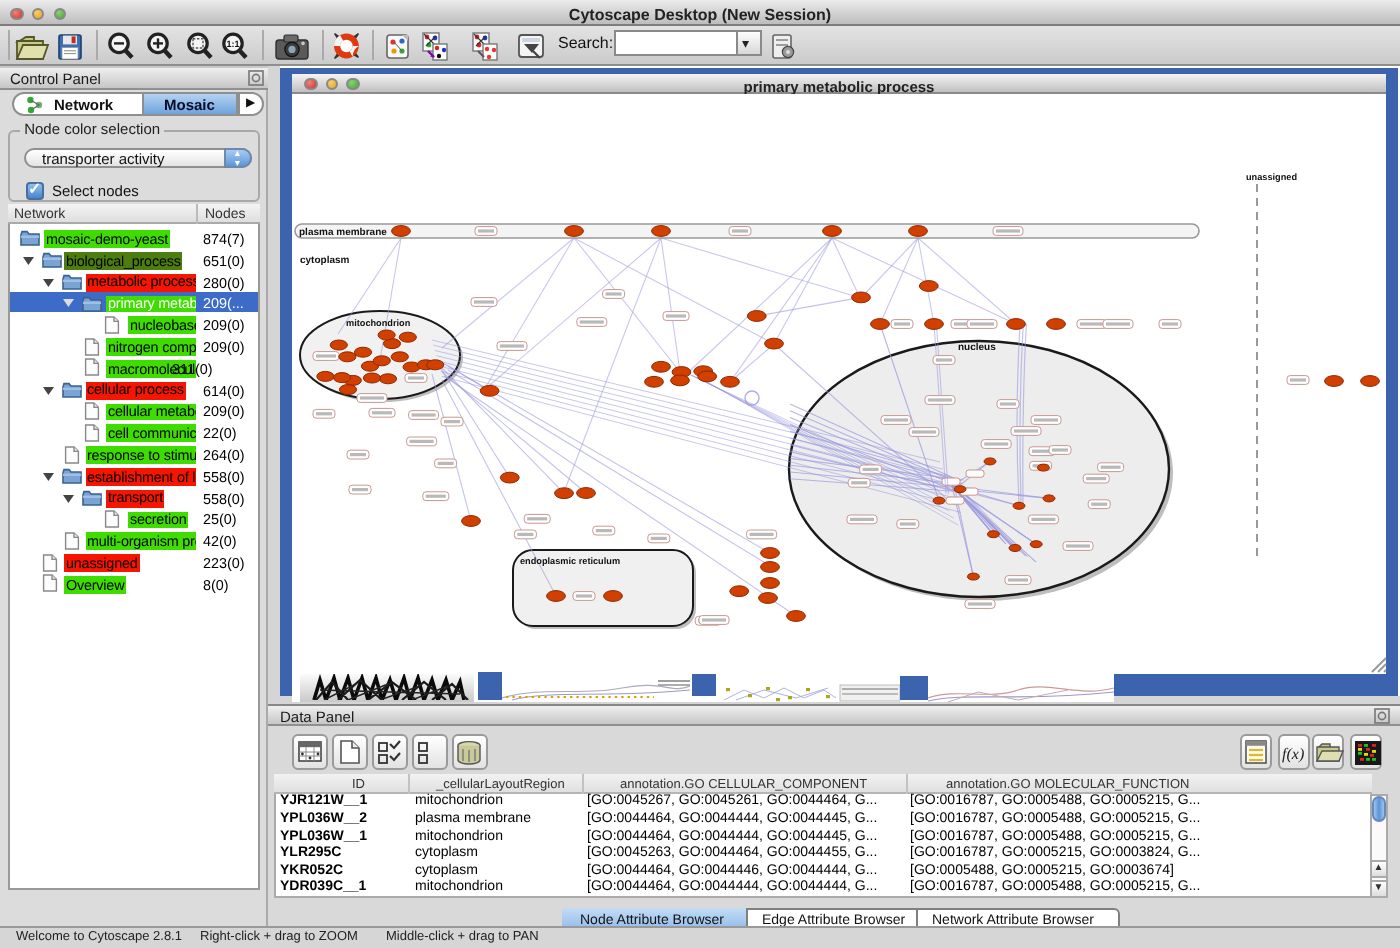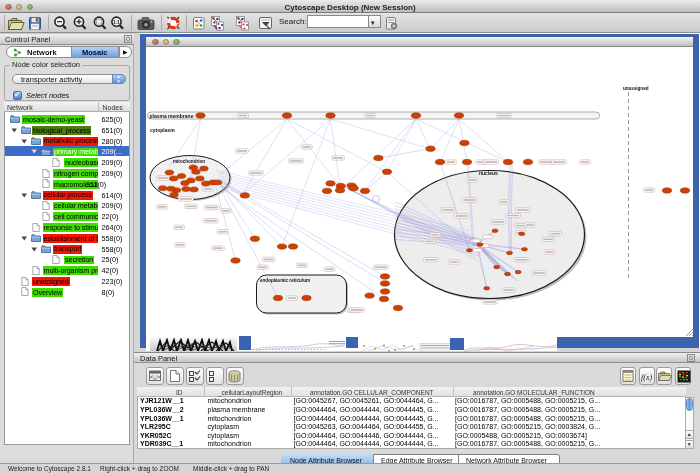--- a/index.html
+++ b/index.html
@@ -148,32 +148,32 @@
     </svg>
 <div class="abs" style="left:4px;top:64.5px;width:126px;height:36px;border:1px solid #a8a8a8;border-radius:3px;"></div>
 <div class="abs" style="left:10px;top:61px;font-size:7.5px;color:#222;font-weight:normal;white-space:nowrap;line-height:1;background:#dcdcdc;">&nbsp;Node color selection&nbsp;</div>
 <div class="abs" style="left:12px;top:73.5px;width:114px;height:10.5px;background:linear-gradient(#ffffff,#e4e4e4);border:1px solid #8f8f8f;border-radius:5px;"></div>
 <div class="abs" style="left:21px;top:76px;font-size:7.5px;color:#111;font-weight:normal;white-space:nowrap;line-height:1;">transporter activity</div>
 <div class="abs" style="left:112px;top:73.5px;width:14px;height:10.5px;background:linear-gradient(#a6cdf4,#5e95d8);border:1px solid #6f87a8;border-radius:0 5px 5px 0;"></div>
 <div class="abs" style="left:116.5px;top:74.6px;font-size:4.4px;color:#fff;font-weight:normal;white-space:nowrap;line-height:1;">▲</div>
 <div class="abs" style="left:116.5px;top:79.6px;font-size:4.4px;color:#fff;font-weight:normal;white-space:nowrap;line-height:1;">▼</div>
 <div class="abs" style="left:13px;top:90.5px;width:9px;height:9px;background:linear-gradient(#8fc0ee,#4a84cc);border:1px solid #4a6f9e;border-radius:2px;"></div>
 <div class="abs" style="left:14px;top:91px;font-size:8px;color:#fff;font-weight:bold;white-space:nowrap;line-height:1;">✓</div>
-<div class="abs" style="left:26px;top:92px;font-size:7.5px;color:#111;font-weight:normal;white-space:nowrap;line-height:1;font-style:italic;">Select nodes</div>
+<div class="abs" style="left:26px;top:92px;font-size:7.5px;color:#111;font-weight:normal;white-space:nowrap;line-height:1;">Select nodes</div>
 <div class="abs" style="left:4px;top:102px;width:126px;height:343px;background:#fff;border:1px solid #999;"></div>
 <div class="abs" style="left:4px;top:102px;width:126px;height:10px;background:linear-gradient(#f4f4f4,#dedede);border-bottom:1px solid #aaa;"></div>
 <div class="abs" style="left:98px;top:102px;width:1px;height:10px;background:#bbb;"></div>
 <div class="abs" style="left:7px;top:104px;font-size:7px;color:#333;font-weight:normal;white-space:nowrap;line-height:1;">Network</div>
 <div class="abs" style="left:102.5px;top:104px;font-size:7px;color:#333;font-weight:normal;white-space:nowrap;line-height:1;">Nodes</div>
 <svg class="abs" style="left:10px;top:115.1px" width="10" height="8">
       <path d="M0.5 2.5 L0.5 7.5 L9.5 7.5 L9.5 2 L4.5 2 L3.5 0.8 L1 0.8 Z" fill="#7aa4d4" stroke="#3b618f" stroke-width="0.8"></path>
       <path d="M0.5 3.4 L9.5 3.4" stroke="#9fc0e4" stroke-width="1.2"></path>
     </svg>
 <div class="abs" style="left:22px;top:115.19999999999999px;font-size:7.2px;color:#000;font-weight:normal;white-space:nowrap;line-height:1;background:#3fdc00;max-width:75.5px;overflow:hidden;padding:0.5px 1px 1px 1px;letter-spacing:-0.1px;">mosaic-demo-yeast</div>
-<div class="abs" style="left:101.5px;top:116.0px;font-size:7.2px;color:#000;font-weight:normal;white-space:nowrap;line-height:1;">625(0)</div>
+<div class="abs" style="left:101.5px;top:116.0px;font-size:7.2px;color:#000;font-weight:normal;white-space:nowrap;line-height:1;">874(7)</div>
 <svg class="abs" style="left:11px;top:127.69999999999999px" width="7" height="5">
       <path d="M0.5 0.5 L6 0.5 L3.2 4.5 Z" fill="#444"></path>
     </svg>
 <svg class="abs" style="left:21px;top:125.89999999999999px" width="10" height="8">
       <path d="M0.5 2.5 L0.5 7.5 L9.5 7.5 L9.5 2 L4.5 2 L3.5 0.8 L1 0.8 Z" fill="#7aa4d4" stroke="#3b618f" stroke-width="0.8"></path>
       <path d="M0.5 3.4 L9.5 3.4" stroke="#9fc0e4" stroke-width="1.2"></path>
     </svg>
 <div class="abs" style="left:32px;top:125.99999999999999px;font-size:7.2px;color:#000;font-weight:normal;white-space:nowrap;line-height:1;background:#4d7c0f;max-width:65.5px;overflow:hidden;padding:0.5px 1px 1px 1px;letter-spacing:-0.1px;">biological_process</div>
 <div class="abs" style="left:101.5px;top:126.8px;font-size:7.2px;color:#000;font-weight:normal;white-space:nowrap;line-height:1;">651(0)</div>
 <svg class="abs" style="left:21px;top:138.5px" width="7" height="5">
@@ -283,20 +283,21 @@
 <div class="abs" style="left:32px;top:288.0px;font-size:7.2px;color:#000;font-weight:normal;white-space:nowrap;line-height:1;background:#3fdc00;max-width:65.5px;overflow:hidden;padding:0.5px 1px 1px 1px;letter-spacing:-0.1px;">Overview</div>
 <div class="abs" style="left:101.5px;top:288.79999999999995px;font-size:7.2px;color:#000;font-weight:normal;white-space:nowrap;line-height:1;">8(0)</div>
 <div class="abs" style="left:134px;top:33px;width:566px;height:319px;background:#fff;"></div>
 <div class="abs" style="left:134px;top:33px;width:6px;height:319px;background:#d5d5d5;"></div>
 <div class="abs" style="left:134px;top:347.5px;width:566px;height:4.5px;background:#d5d5d5;"></div>
 <div class="abs" style="left:140px;top:34px;width:559px;height:313.5px;background:#3c64ae;"></div>
 <div class="abs" style="left:146px;top:37px;width:547px;height:10px;background:linear-gradient(#f5f5f5,#bfbfbf);border-bottom:1px solid #8a8a8a;"></div>
 <div class="abs tl" style="left:152.3px;top:38.7px;width:6.4px;height:6.4px;background:radial-gradient(circle at 35% 30%, #f08278, #d2362a);border:0.5px solid #888;"></div>
 <div class="abs tl" style="left:162.8px;top:38.7px;width:6.4px;height:6.4px;background:radial-gradient(circle at 35% 30%, #f8cf68, #e9a11d);border:0.5px solid #888;"></div>
 <div class="abs tl" style="left:173.3px;top:38.7px;width:6.4px;height:6.4px;background:radial-gradient(circle at 35% 30%, #8ad173, #48a83a);border:0.5px solid #888;"></div>
+<div class="abs" style="left:146px;top:38.7px;width:547px;text-align:center;font-size:7.5px;font-weight:bold;color:#222;">primary metabolic process</div>
 <div class="abs" style="left:146px;top:47px;width:547px;height:290px;background:#fff;overflow:hidden;"></div>
 <svg class="abs" style="left:146px;top:47px" width="547" height="290" viewBox="0 0 547 290">
       <ellipse cx="45.5" cy="132" rx="40" ry="22" fill="#888" opacity="0.55"></ellipse>
       <ellipse cx="44" cy="130.5" rx="40" ry="22" fill="#f1f1f1" stroke="#1a1a1a" stroke-width="1"></ellipse>
       <ellipse cx="345.5" cy="189.5" rx="95" ry="64" fill="#888" opacity="0.55"></ellipse>
       <ellipse cx="343.5" cy="187.5" rx="95" ry="64" fill="#ededed" stroke="#1a1a1a" stroke-width="1.2"></ellipse>
       <rect x="112" y="229.5" width="90" height="38" rx="10" fill="#888" opacity="0.55"></rect>
       <rect x="110.5" y="228" width="90" height="38" rx="10" fill="#f0f0f0" stroke="#1a1a1a" stroke-width="1"></rect>
       <rect x="1.5" y="65" width="452" height="7" rx="3.5" fill="#f4f4f4" stroke="#999" stroke-width="0.8"></rect>
       <line x1="482.5" y1="45" x2="482.5" y2="233" stroke="#999" stroke-width="1" stroke-dasharray="4 3"></line>

